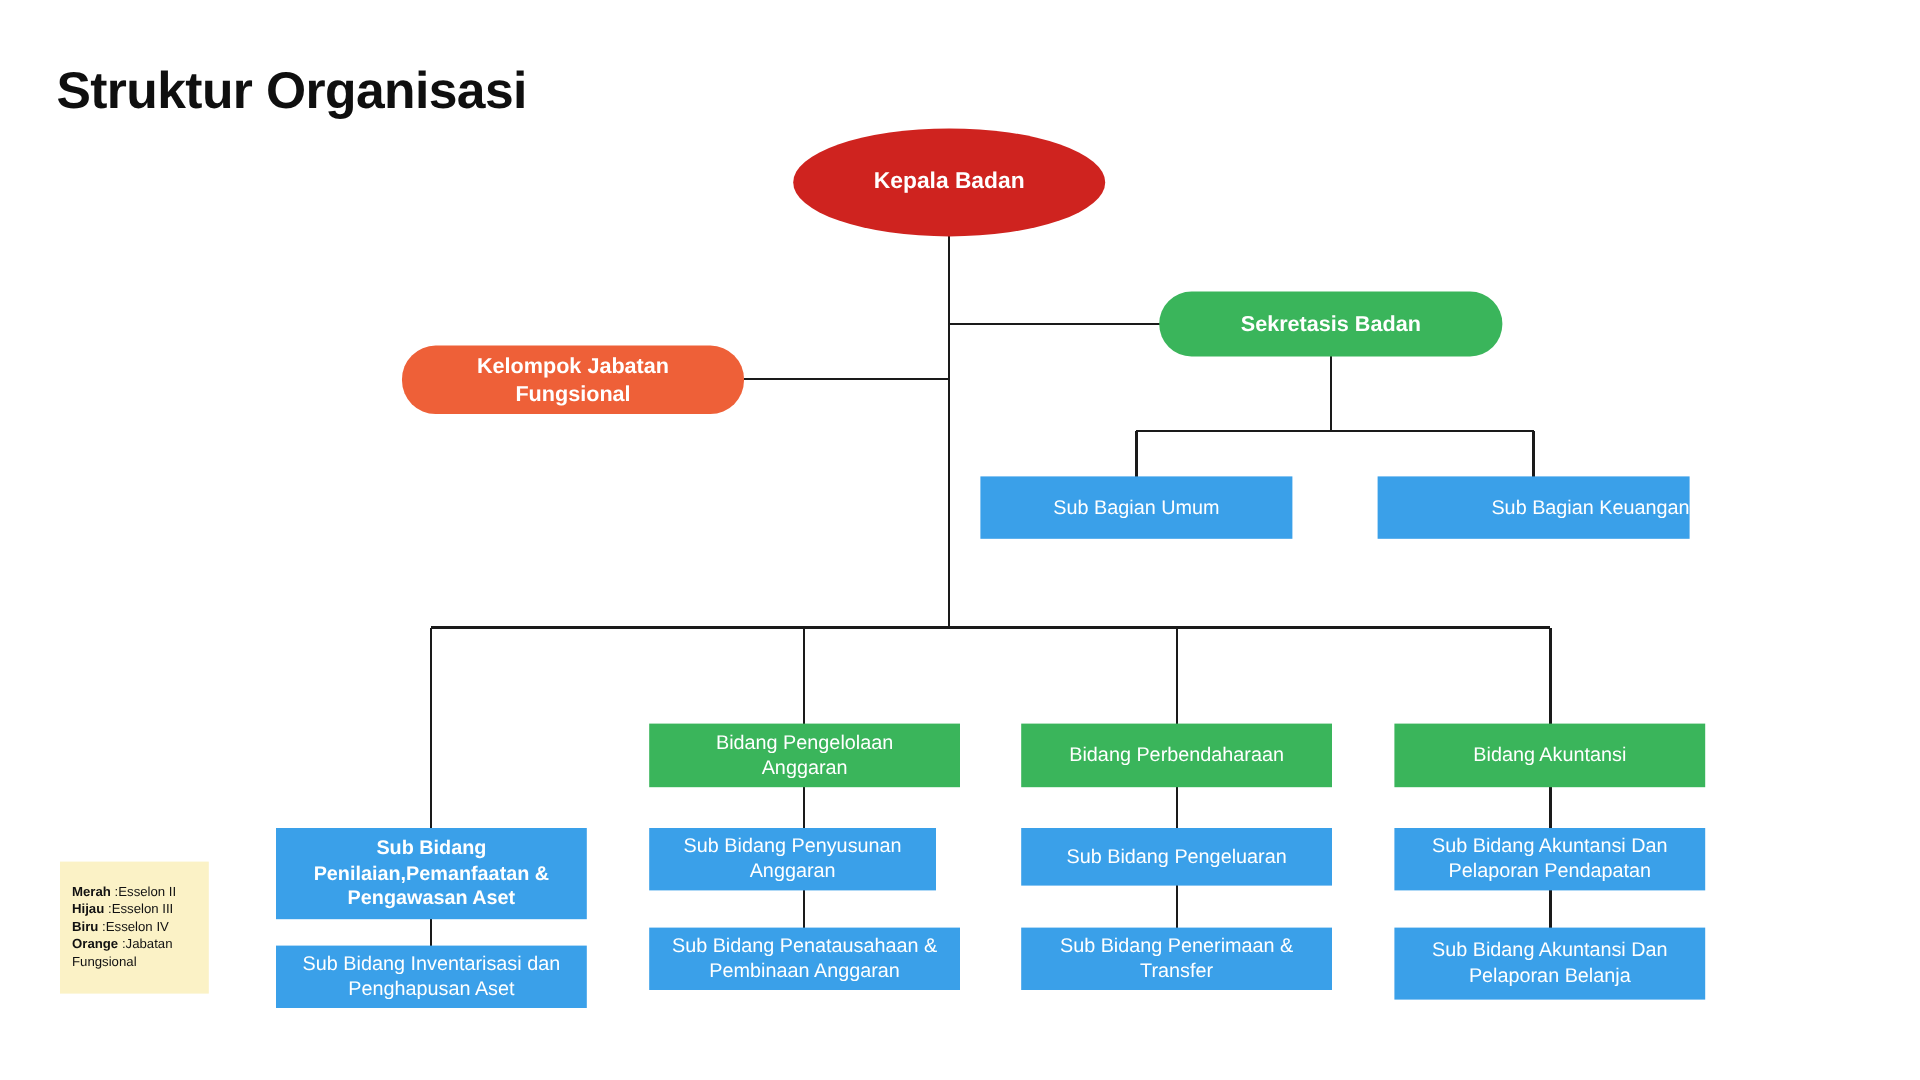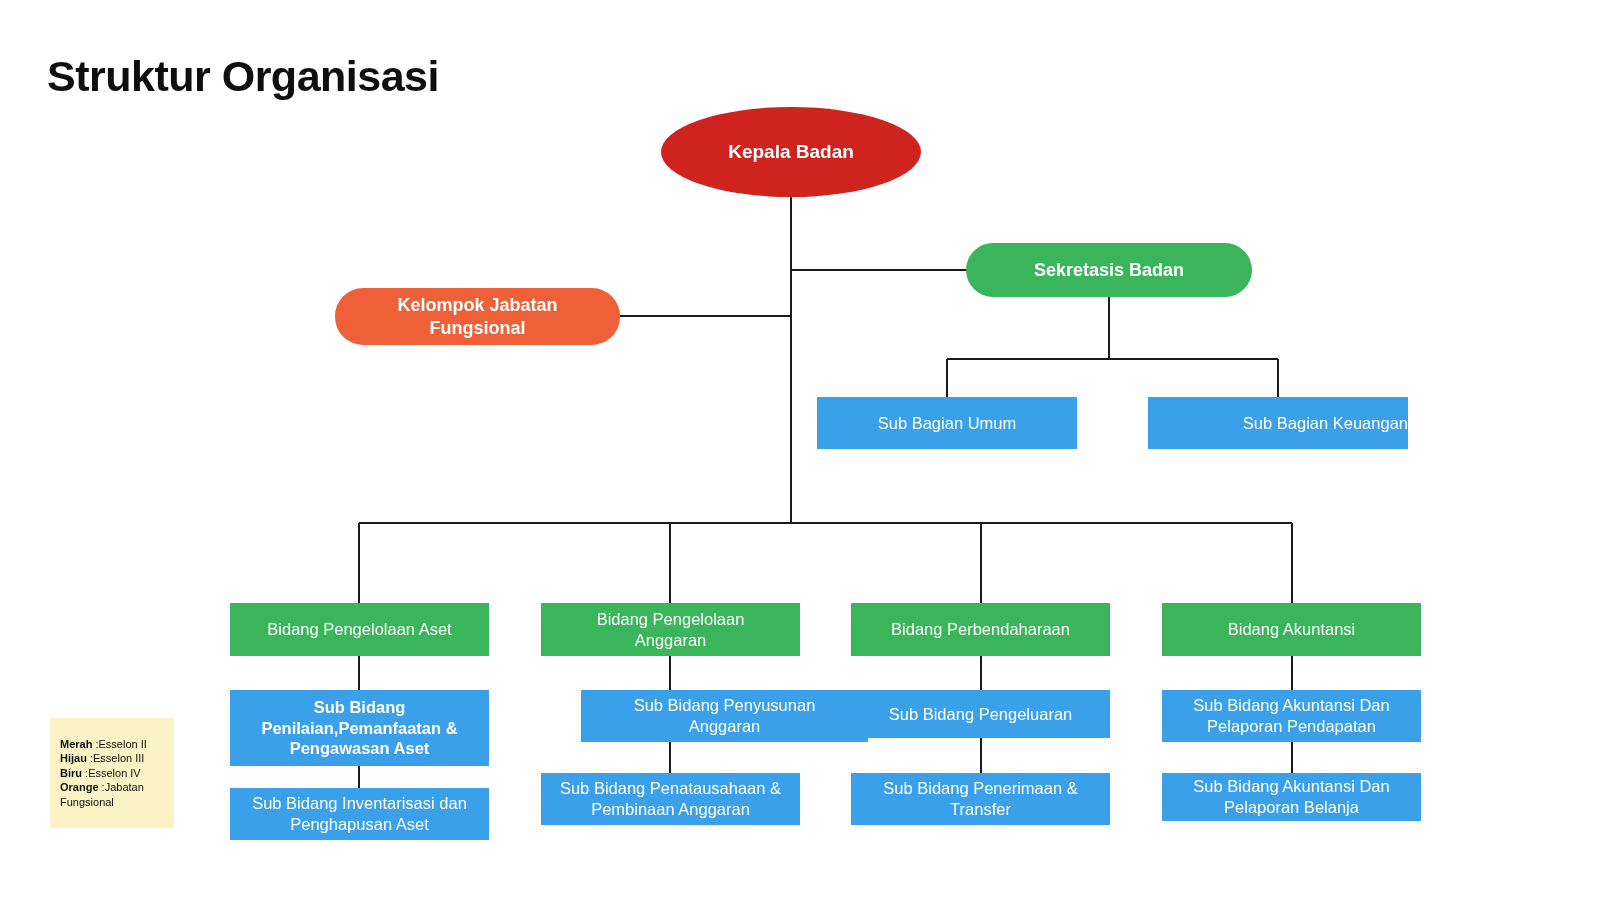--- a/index.html
+++ b/index.html
@@ -138,34 +138,31 @@
   </div>
 
   <div class="node rect-blue" style="left:817px; top:397px; width:260px; height:52px;">
     <span>Sub Bagian Umum</span>
   </div>
 
   <div class="node rect-blue" style="left:1148px; top:397px; width:260px; height:52px;justify-content:flex-end;">
     <span>Sub Bagian Keuangan</span>
   </div>
 
-  <div class="node rect-green" style="left:230px; top:603px; width:259px; height:53px;">
-    <span>Bidang Pengelolaan Aset</span>
-  </div>
   <div class="node rect-blue" style="left:230px; top:690px; width:259px; height:76px;">
     <span class="w225">Sub Bidang Penilaian,Pemanfaatan &amp; Pengawasan Aset</span>
   </div>
   <div class="node rect-blue" style="left:230px; top:788px; width:259px; height:52px;">
     <span>Sub Bidang Inventarisasi dan Penghapusan Aset</span>
   </div>
 
   <div class="node rect-green" style="left:541px; top:603px; width:259px; height:53px;">
     <span class="w190">Bidang Pengelolaan Anggaran</span>
   </div>
-  <div class="node rect-blue" style="left:541px; top:690px; width:287px; height:52px;margin-left:40px;">
+  <div class="node rect-blue" style="left:541px; top:690px; width:239px; height:52px;">
     <span class="w215">Sub Bidang Penyusunan Anggaran</span>
   </div>
   <div class="node rect-blue" style="left:541px; top:773px; width:259px; height:52px;">
     <span>Sub Bidang Penatausahaan &amp; Pembinaan Anggaran</span>
   </div>
 
   <div class="node rect-green" style="left:851px; top:603px; width:259px; height:53px;">
     <span>Bidang Perbendaharaan</span>
   </div>
   <div class="node rect-blue" style="left:851px; top:690px; width:259px; height:48px;">
@@ -174,21 +171,21 @@
   <div class="node rect-blue" style="left:851px; top:773px; width:259px; height:52px;">
     <span class="w230">Sub Bidang Penerimaan &amp; Transfer</span>
   </div>
 
   <div class="node rect-green" style="left:1162px; top:603px; width:259px; height:53px;">
     <span>Bidang Akuntansi</span>
   </div>
   <div class="node rect-blue" style="left:1162px; top:690px; width:259px; height:52px;">
     <span>Sub Bidang Akuntansi Dan Pelaporan Pendapatan</span>
   </div>
-  <div class="node rect-blue" style="left:1162px; top:773px; width:259px; height:48px;">
+  <div class="node rect-blue" style="left:1162px; top:773px; width:259px; height:60px;">
     <span>Sub Bidang Akuntansi Dan Pelaporan Belanja</span>
   </div>
 
   <div class="legend">
     <div><b>Merah</b><span> :</span><span>Esselon II</span></div>
     <div><b>Hijau</b><span> :</span><span>Esselon III</span></div>
     <div><b>Biru</b><span> :</span><span>Esselon IV</span></div>
     <div><b>Orange</b><span> :</span><span>Jabatan Fungsional</span></div>
   </div>
 

